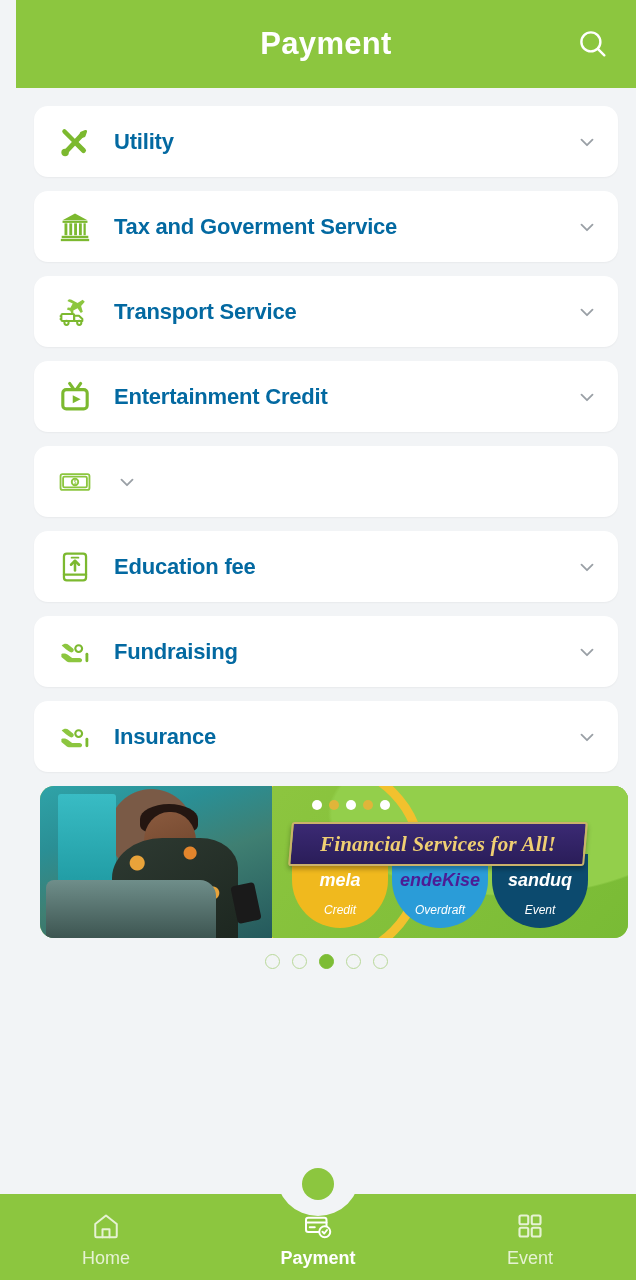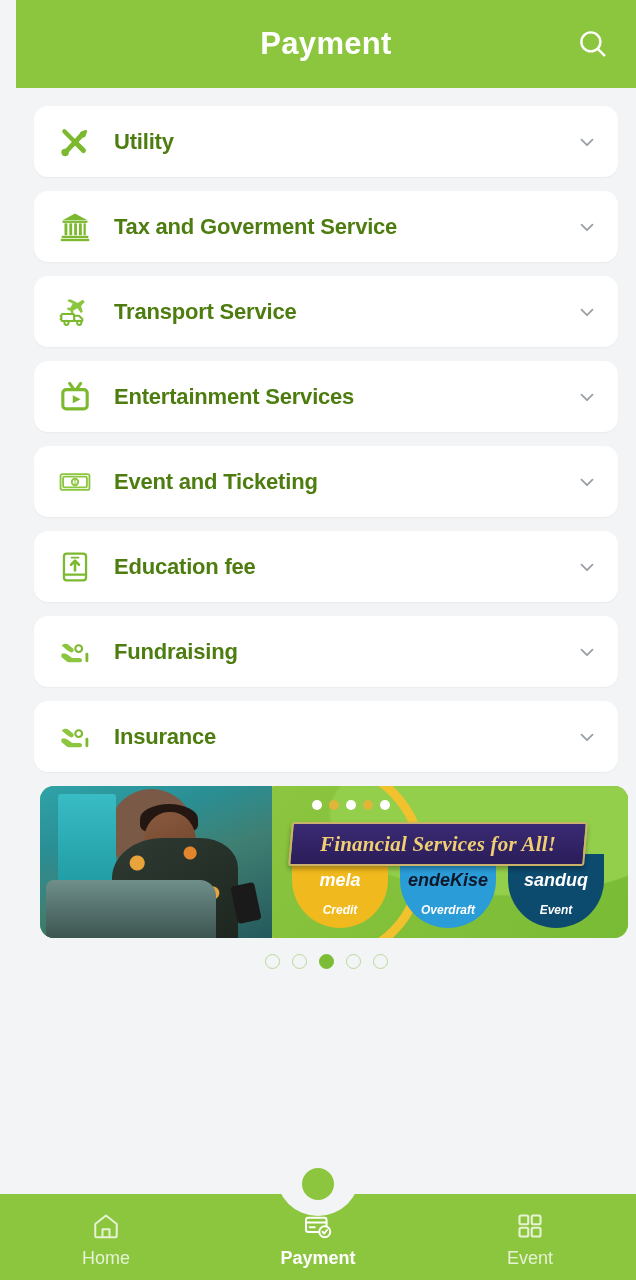--- a/index.html
+++ b/index.html
@@ -53,21 +53,21 @@
   .row-icon {
     width: 38px; height: 38px;
     flex: 0 0 38px;
     display: flex; align-items: center; justify-content: center;
     margin-right: 20px;
   }
   .row-label {
     flex: 1;
     font-size: 22px;
     font-weight: bold;
-    color: #4d7c0f;
+    color: #0369a1;
     letter-spacing: -0.2px;
   }
   .chev {
     width: 26px; height: 26px;
     display: flex; align-items: center; justify-content: center;
   }
 
   
   .carousel-wrap {
     margin-top: 8px;
@@ -188,43 +188,43 @@
     font-style: italic;
     font-weight: bold;
     font-size: 21px;
     color: #f0cf72;
     white-space: nowrap;
     letter-spacing: 0.2px;
   }
   .bubbles {
     position: absolute;
     left: 252px; bottom: 10px;
-    display: flex; gap: 12px;
+    display: flex; gap: 4px;
     z-index: 4;
   }
   .bubble {
     width: 96px; height: 74px;
     border-radius: 0 0 52px 52px;
     display: flex; flex-direction: column;
     align-items: center; justify-content: center;
     padding-top: 6px;
   }
   .b-yellow { background: #f0b91e; }
   .b-blue   { background: #2a9cd8; }
   .b-green  { background: #0c4a6e; }
   .bubble .b-name {
     font-size: 18px; font-weight: bold; font-style: italic;
     color: #ffffff; line-height: 1.05;
   }
   .bubble .b-sub {
-    font-size: 12px; font-weight: bold; font-style: italic;
+    font-size: 12px; font-weight: normal; font-style: italic;
     color: #ffffff; margin-top: 14px;
   }
   .b-yellow .b-name, .b-yellow .b-sub { color: #ffffff; }
-  .b-blue .b-name { color: #0f172a; }
+  .b-blue .b-name { color: #4c1d95; }
 
   
   .pager {
     display: flex; justify-content: center; gap: 12px;
     margin-top: 16px;
   }
   .pager span {
     width: 15px; height: 15px; border-radius: 50%;
     border: 1.6px solid #b9d89a; background: transparent;
     display: block;
@@ -353,39 +353,38 @@
 
     <div class="row">
       <span class="row-icon">
         <svg width="34" height="34" viewBox="0 0 24 24" fill="none" stroke="#7cb92f" stroke-width="2.2" stroke-linecap="round" stroke-linejoin="round">
           <line x1="8.2" y1="2.4" x2="11.2" y2="6.6"></line>
           <line x1="16" y1="2.4" x2="13" y2="6.6"></line>
           <rect x="3.4" y="6.8" width="17.2" height="13.6" rx="2.4"></rect>
           <polygon points="10.4,10.8 16,13.6 10.4,16.4" fill="#7cb92f" stroke="none"></polygon>
         </svg>
       </span>
-      <span class="row-label">Entertainment Services</span>
+      <span class="row-label">Entertainment Credit</span>
       <span class="chev">
         <svg width="22" height="22" viewBox="0 0 24 24" fill="none" stroke="#9aa0a6" stroke-width="2" stroke-linecap="round" stroke-linejoin="round">
             <polyline points="6 9.5 12 15.5 18 9.5"></polyline>
           </svg>
       </span>
     </div>
 
 
     <div class="row">
       <span class="row-icon">
         <svg width="34" height="34" viewBox="0 0 24 24" fill="none" stroke="#8cc63f" stroke-width="1.3">
           <rect x="1.8" y="6.4" width="20.4" height="11.2" rx="1.4"></rect>
           <rect x="3.6" y="8.2" width="16.8" height="7.6" rx="1"></rect>
           <circle cx="12" cy="12" r="2.3"></circle>
           <text x="12" y="13.4" font-size="3.4" text-anchor="middle" fill="#8cc63f" stroke="none" font-family="Liberation Sans">$</text>
         </svg>
       </span>
-      <span class="row-label">Event and Ticketing</span>
       <span class="chev">
         <svg width="22" height="22" viewBox="0 0 24 24" fill="none" stroke="#9aa0a6" stroke-width="2" stroke-linecap="round" stroke-linejoin="round">
             <polyline points="6 9.5 12 15.5 18 9.5"></polyline>
           </svg>
       </span>
     </div>
 
     <div class="row">
       <span class="row-icon">
         <svg width="34" height="34" viewBox="0 0 24 24" fill="none" stroke="#7cb92f" stroke-width="1.6" stroke-linecap="round" stroke-linejoin="round">

